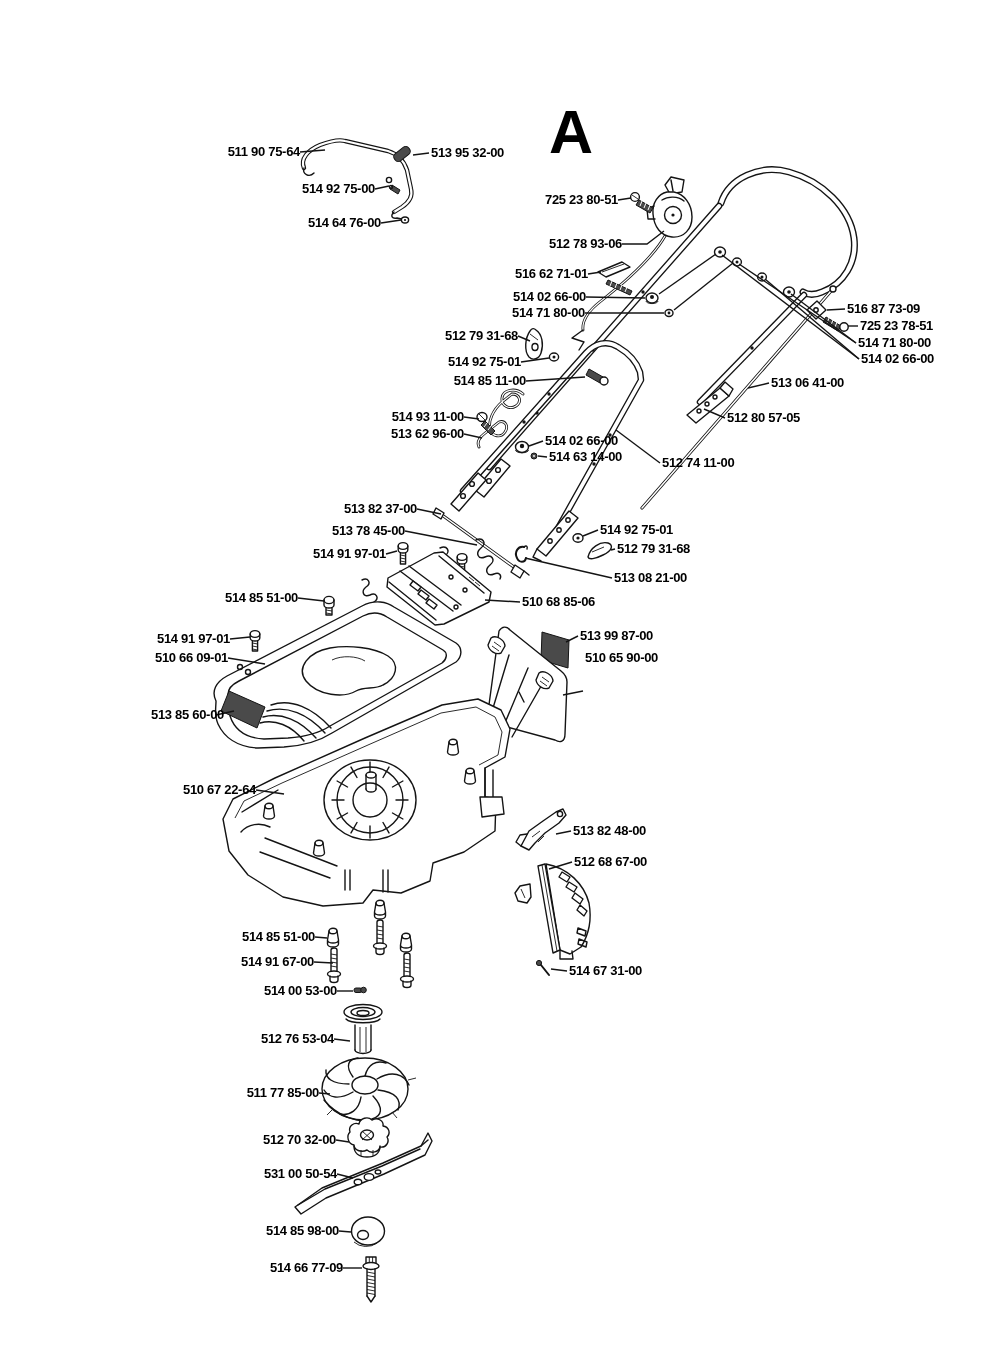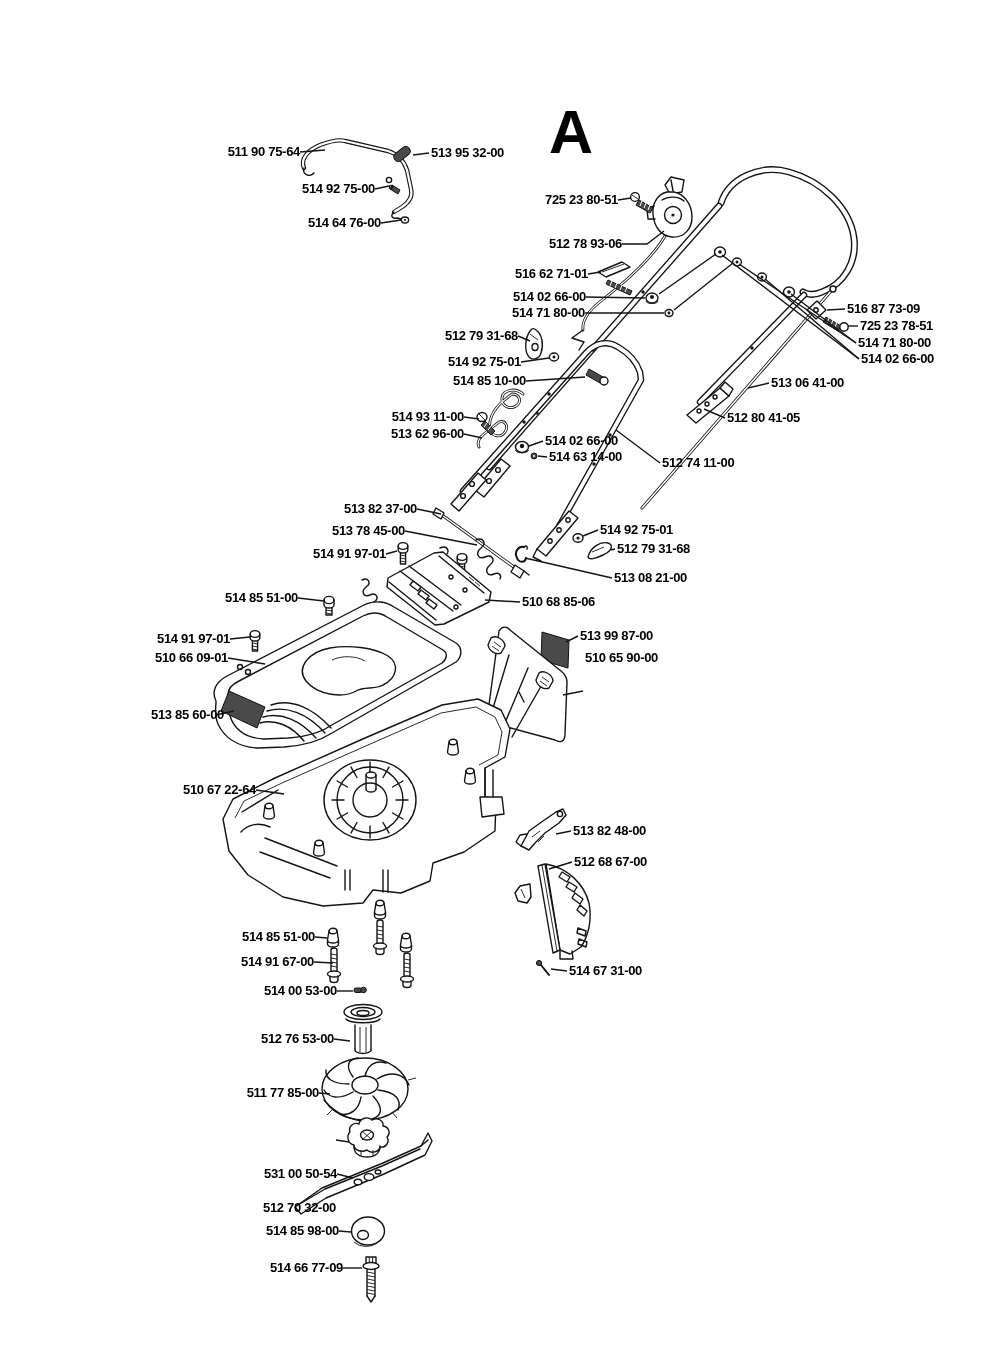--- a/index.html
+++ b/index.html
@@ -494,27 +494,27 @@
       <div class="part-label" style="left: 399px; top: 153px;">513 95 32-00</div>
       <div class="part-label left" style="left: 343px; top: 189px;">514 92 75-00</div>
       <div class="part-label left" style="left: 349px; top: 223px;">514 64 76-00</div>
       <div class="part-label left" style="left: 586px; top: 200px;">725 23 80-51</div>
       <div class="part-label left" style="left: 590px; top: 244px;">512 78 93-06</div>
       <div class="part-label left" style="left: 556px; top: 274px;">516 62 71-01</div>
       <div class="part-label left" style="left: 554px; top: 297px;">514 02 66-00</div>
       <div class="part-label left" style="left: 553px; top: 313px;">514 71 80-00</div>
       <div class="part-label left" style="left: 486px; top: 336px;">512 79 31-68</div>
       <div class="part-label left" style="left: 489px; top: 362px;">514 92 75-01</div>
-      <div class="part-label left" style="left: 494px; top: 381px;">514 85 10-00</div>
+      <div class="part-label left" style="left: 494px; top: 381px;">514 85 11-00</div>
       <div class="part-label" style="left: 815px; top: 309px;">516 87 73-09</div>
       <div class="part-label" style="left: 828px; top: 326px;">725 23 78-51</div>
       <div class="part-label" style="left: 826px; top: 343px;">514 71 80-00</div>
       <div class="part-label" style="left: 829px; top: 359px;">514 02 66-00</div>
       <div class="part-label" style="left: 739px; top: 383px; text-align: center;">513 06 41-00</div>
-      <div class="part-label" style="left: 695px; top: 418px;">512 80 41-05</div>
+      <div class="part-label" style="left: 695px; top: 418px;">512 80 57-05</div>
       <div class="part-label left" style="left: 432px; top: 417px; text-align: right;">514 93 11-00</div>
       <div class="part-label left" style="left: 432px; top: 434px;">513 62 96-00</div>
       <div class="part-label" style="left: 513px; top: 441px;">514 02 66-00</div>
       <div class="part-label" style="left: 517px; top: 457px;">514 63 14-00</div>
       <div class="part-label" style="left: 630px; top: 463px;">512 74 11-00</div>
       <div class="part-label left" style="left: 385px; top: 509px;">513 82 37-00</div>
       <div class="part-label left" style="left: 373px; top: 531px;">513 78 45-00</div>
       <div class="part-label left" style="left: 354px; top: 554px;">514 91 97-01</div>
       <div class="part-label" style="left: 568px; top: 530px;">514 92 75-01</div>
       <div class="part-label" style="left: 585px; top: 549px;">512 79 31-68</div>
@@ -526,22 +526,22 @@
       <div class="part-label left" style="left: 196px; top: 658px;">510 66 09-01</div>
       <div class="part-label" style="left: 553px; top: 658px;">510 65 90-00</div>
       <div class="part-label left" style="left: 192px; top: 715px;">513 85 60-00</div>
       <div class="part-label left" style="left: 224px; top: 790px;">510 67 22-64</div>
       <div class="part-label" style="left: 541px; top: 831px;">513 82 48-00</div>
       <div class="part-label" style="left: 542px; top: 862px;">512 68 67-00</div>
       <div class="part-label left" style="left: 283px; top: 937px;">514 85 51-00</div>
       <div class="part-label left" style="left: 282px; top: 962px;">514 91 67-00</div>
       <div class="part-label left" style="left: 305px; top: 991px;">514 00 53-00</div>
       <div class="part-label" style="left: 537px; top: 971px;">514 67 31-00</div>
-      <div class="part-label left" style="left: 302px; top: 1039px;">512 76 53-00</div>
+      <div class="part-label left" style="left: 302px; top: 1039px;">512 76 53-04</div>
       <div class="part-label left" style="left: 287px; top: 1093px;">511 77 85-00</div>
-      <div class="part-label left" style="left: 304px; top: 1208px;">512 70 32-00</div>
+      <div class="part-label left" style="left: 304px; top: 1140px;">512 70 32-00</div>
       <div class="part-label left" style="left: 305px; top: 1174px;">531 00 50-54</div>
       <div class="part-label left" style="left: 307px; top: 1231px;">514 85 98-00</div>
       <div class="part-label left" style="left: 311px; top: 1268px;">514 66 77-09</div>
     </div>
 
   <div class="figure-label">A</div>
 </div>
 
 </body></html>

